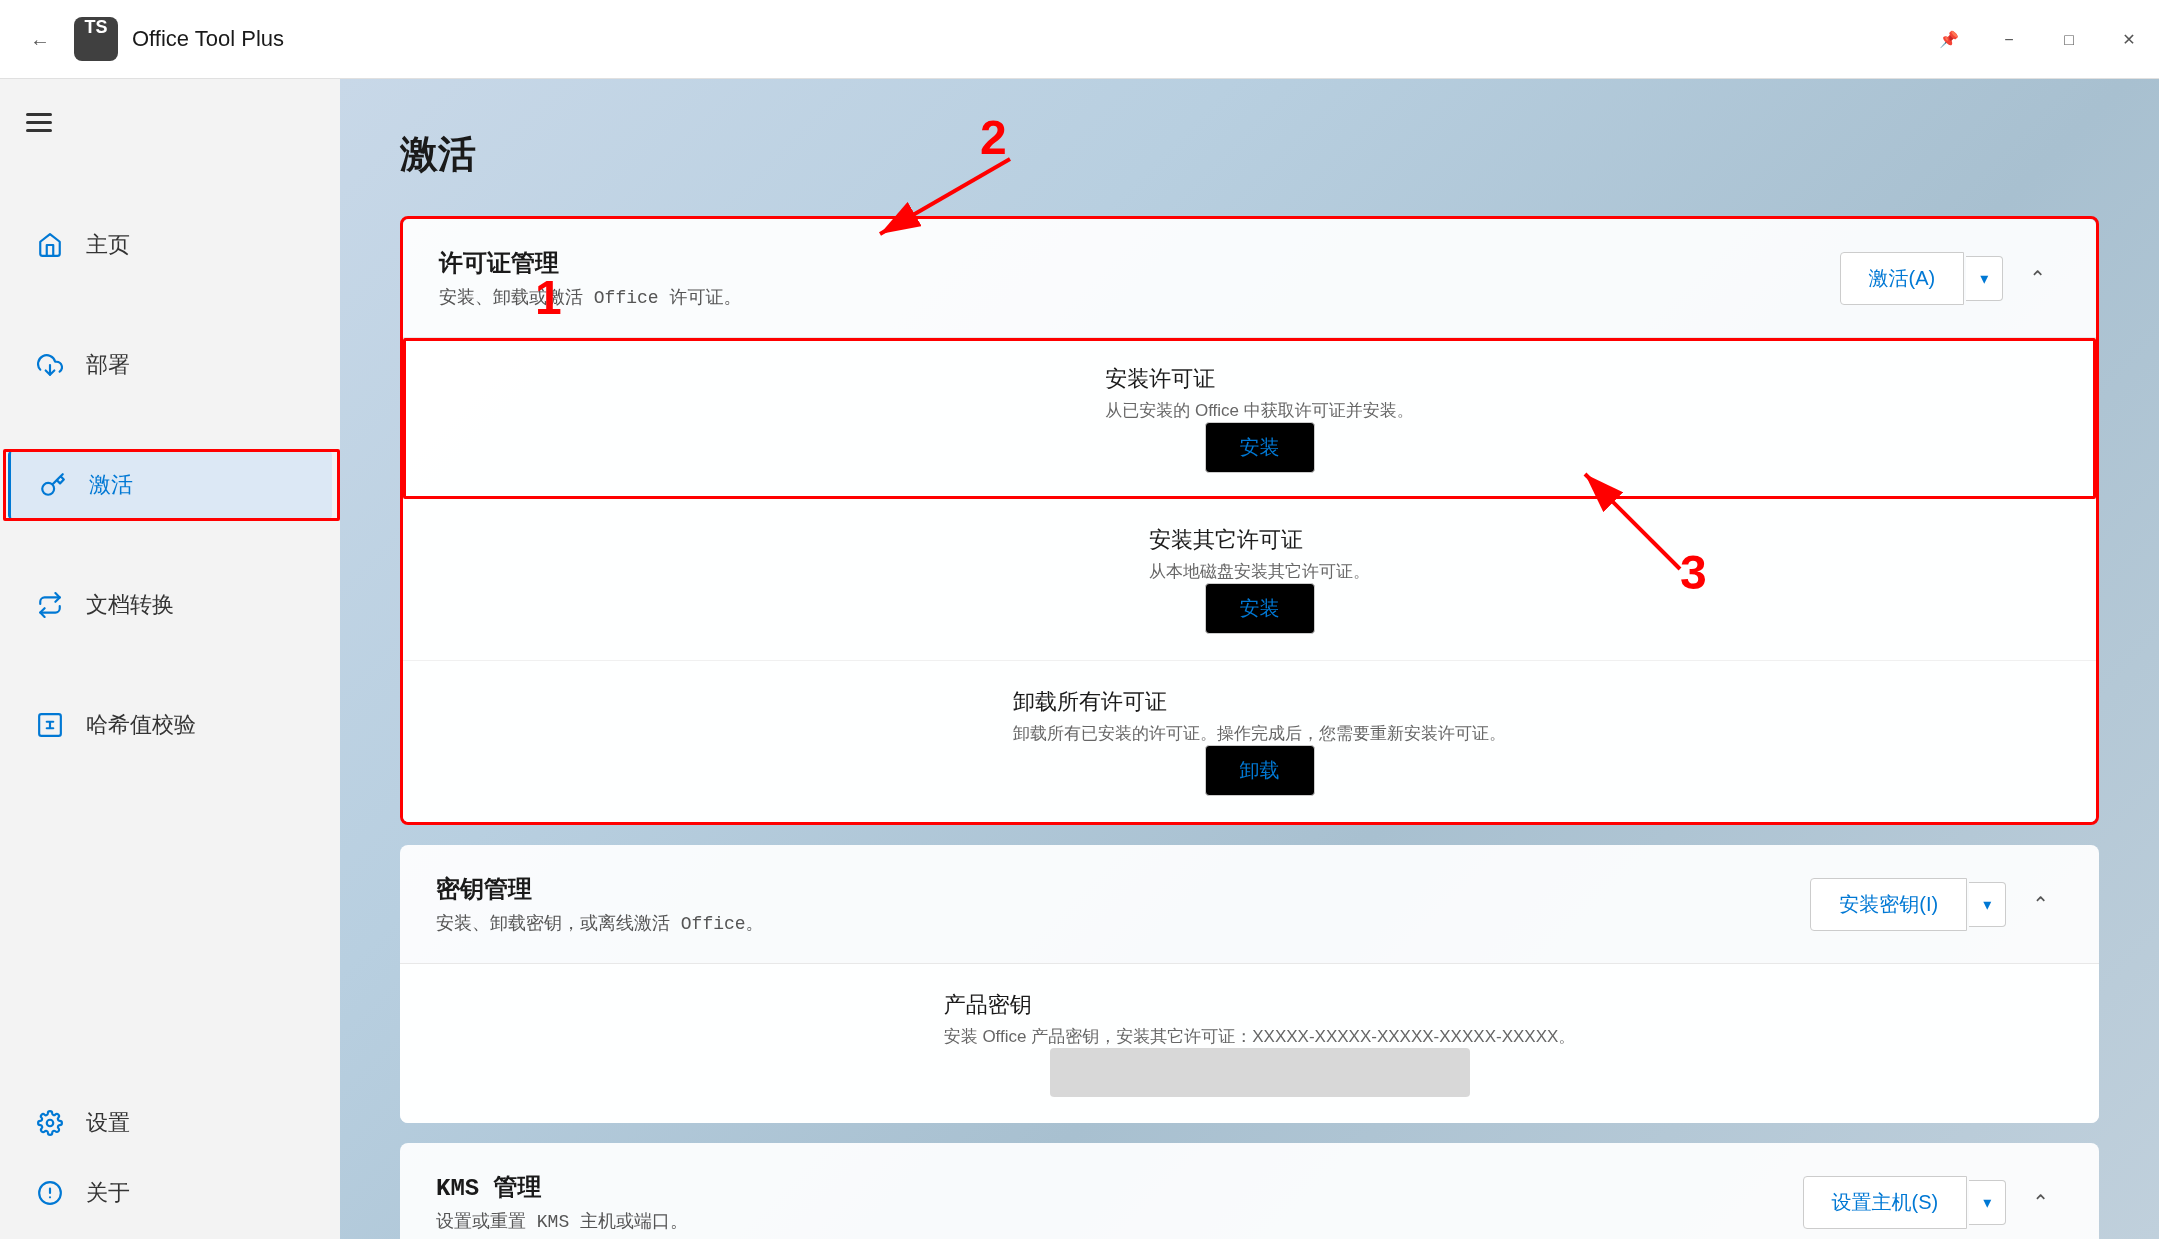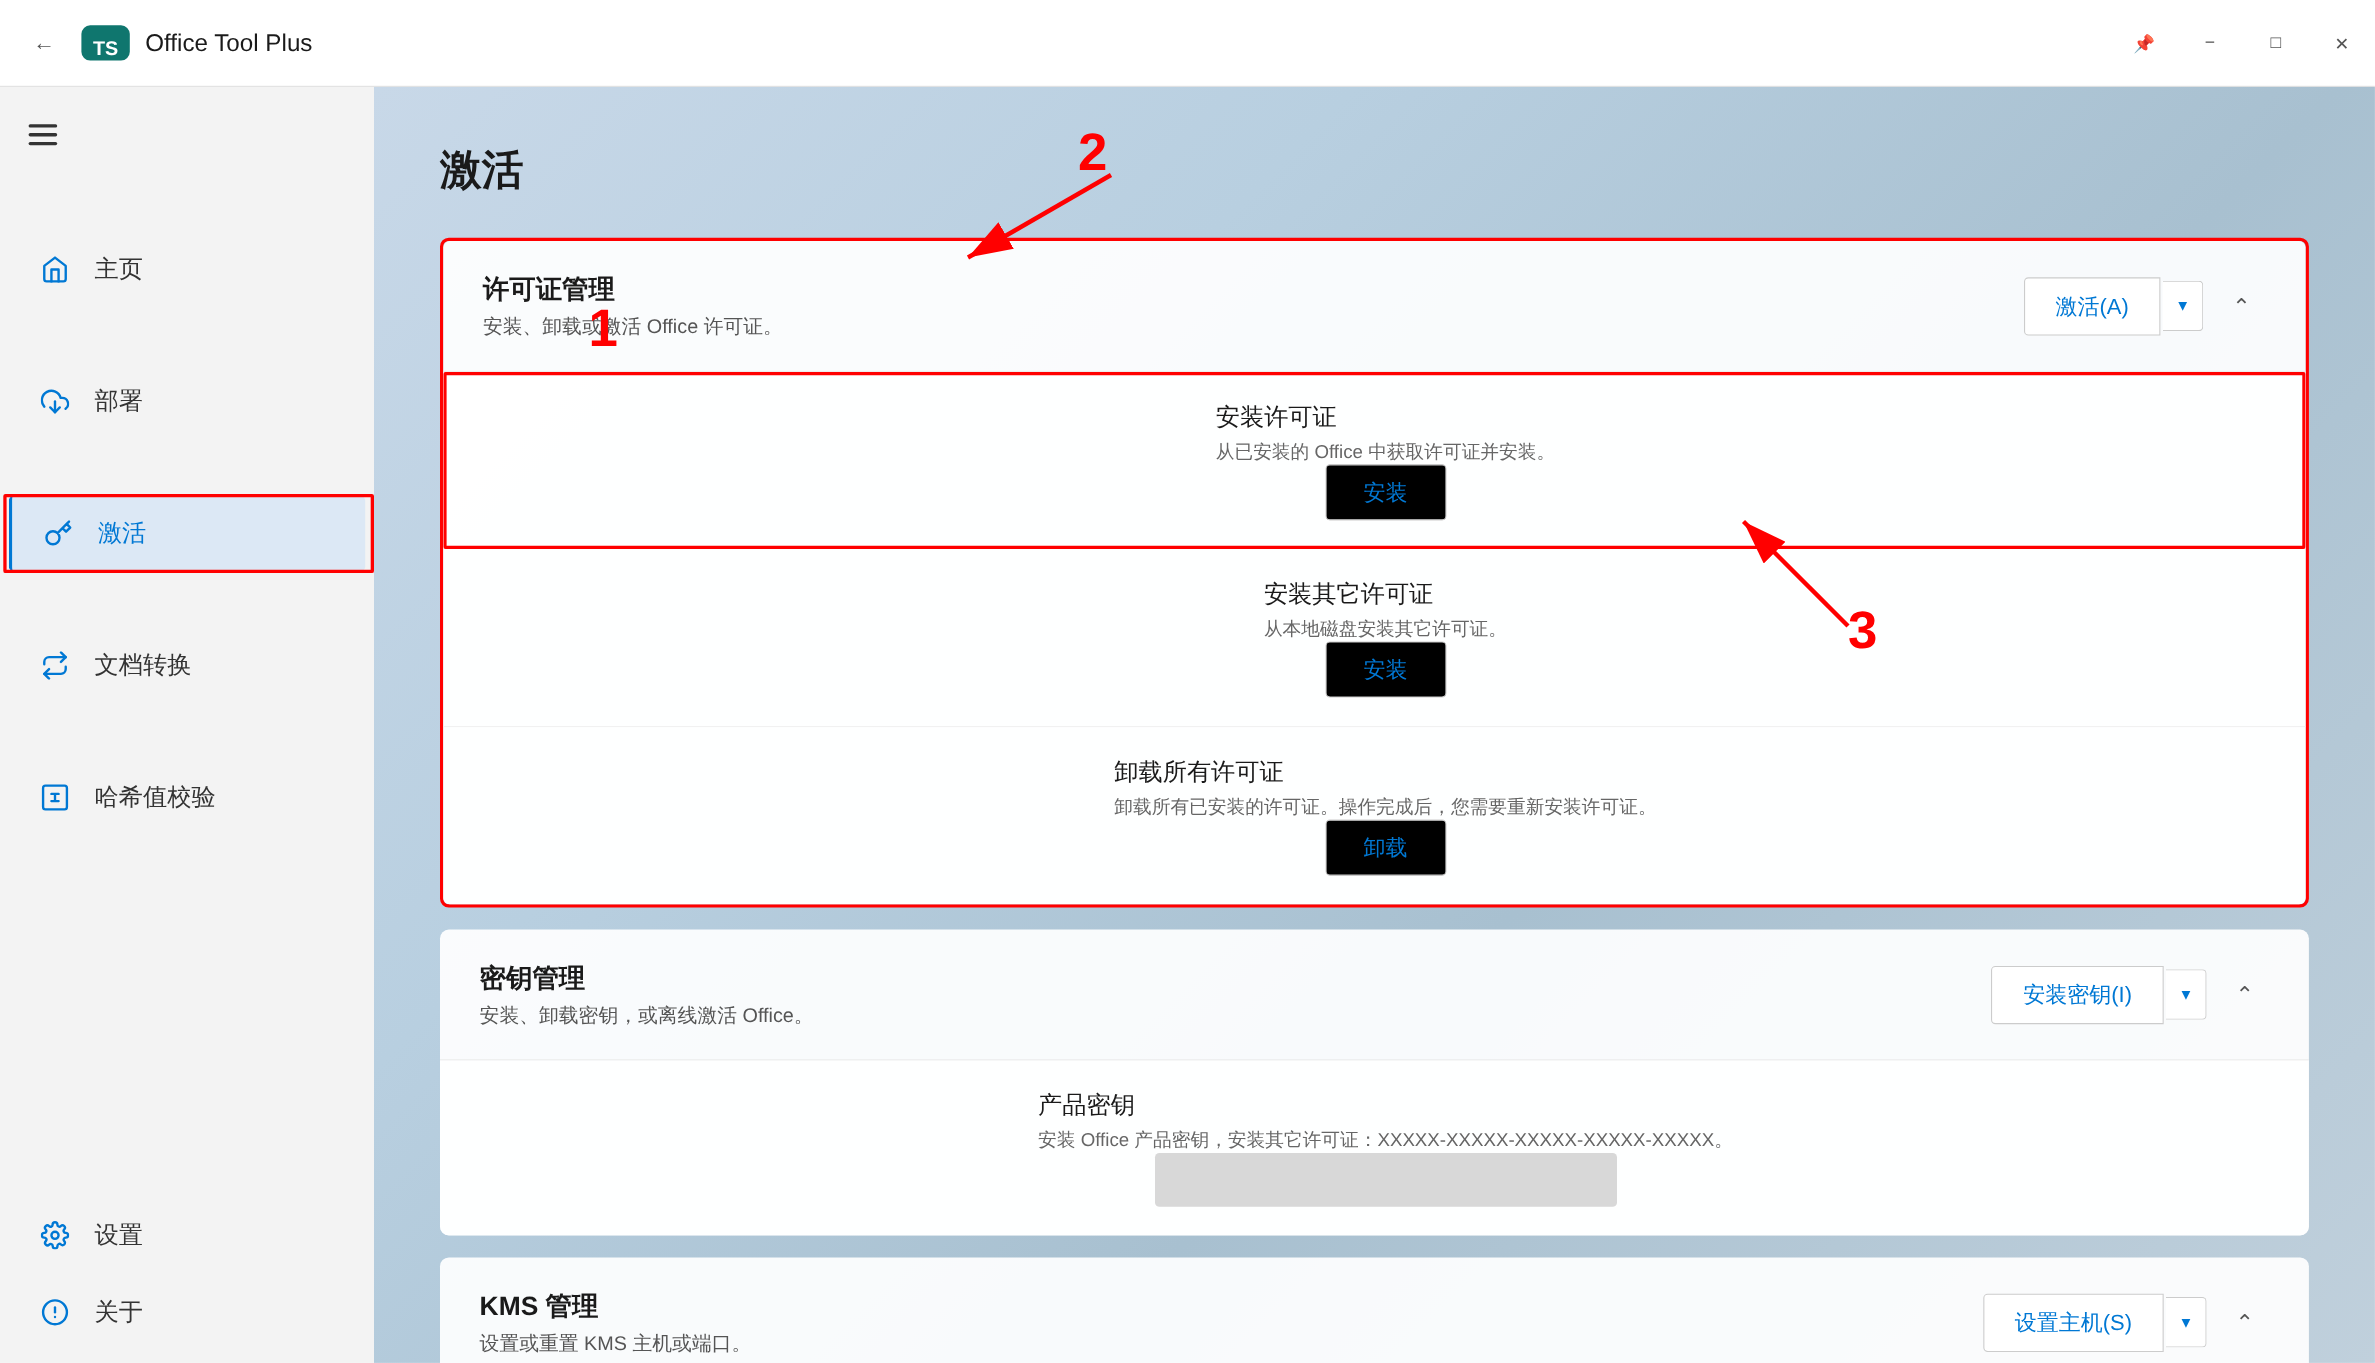--- a/index.html
+++ b/index.html
@@ -28,25 +28,25 @@
       display: flex;
       align-items: center;
       justify-content: center;
       cursor: pointer;
       color: #555;
       font-size: 20px;
       border-radius: 4px;
     }
     .titlebar-icon {
       width: 44px;
-      height: 32px;
-      background: #0f766e;
+      height: 44px;
+      background: #404040;
       border-radius: 8px;
       display: flex;
-      align-items: flex-end;
+      align-items: flex-start;
       justify-content: center;
       margin: 0 14px;
       color: white;
       font-weight: bold;
       font-size: 18px;
     }
     .titlebar-title {
       font-size: 22px;
       color: #1a1a1a;
       font-weight: 400;
@@ -187,20 +187,21 @@
     }
 
     .section-header {
       display: flex;
       align-items: center;
       padding: 28px 36px;
       min-height: 100px;
     }
     .section-header-text {
       flex: 1;
+      font-family: Liberation Mono, monospace;
     }
     .section-header-title {
       font-size: 24px;
       font-weight: 600;
       color: #1a1a1a;
       margin-bottom: 6px;
     }
     .section-header-desc {
       font-size: 18px;
       color: #555;

